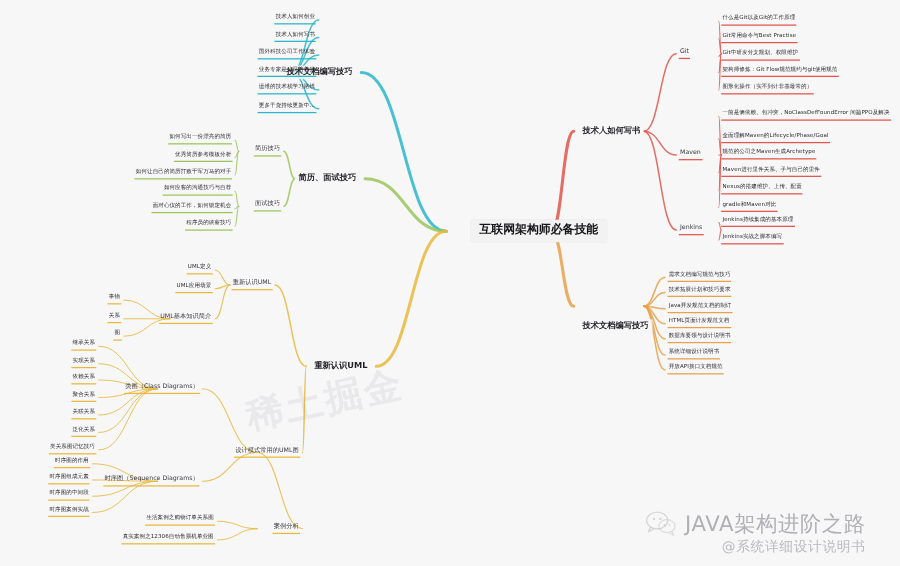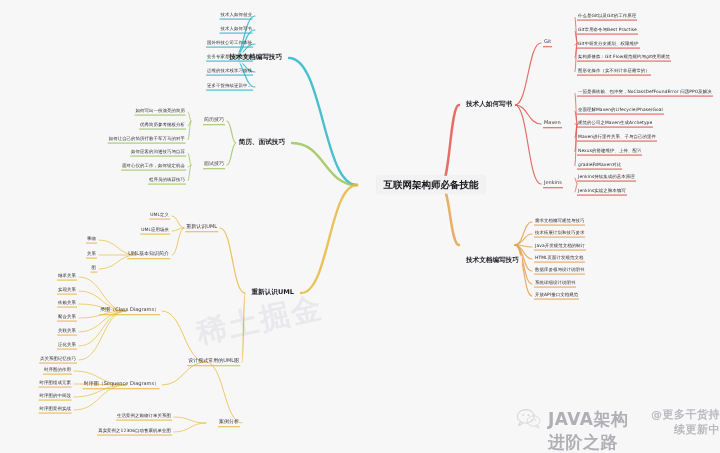--- a/index.html
+++ b/index.html
@@ -54,21 +54,21 @@
     pointer-events:none;
   }
   #wm-brand{
     position:absolute;left:516px;top:408px;
     display:flex;align-items:flex-start;gap:6px;
     pointer-events:none;
   }
   #wm-brand .wx{
     width:26px;height:22px;flex:0 0 auto;opacity:.5;
   }
-  #wm-brand .txt{display:flex;flex-direction:row;font-weight:bold;}
+  #wm-brand .txt{display:flex;flex-direction:column;}
   #wm-brand .t1{
     font-size:17px;color:rgba(130,130,138,.62);letter-spacing:.5px;
   }
   #wm-brand .t2{
     font-size:11px;color:rgba(130,130,138,.52);
     text-align:right;margin-top:-1px;letter-spacing:.5px;
   }
 </style>
 </head>
 <body>
@@ -222,17 +222,17 @@
       <path d="M7 21 L4 27 L10.5 23.5" fill="none" stroke="rgba(130,130,138,.55)" stroke-width="1.6" stroke-linejoin="round"></path>
       <circle cx="11" cy="11" r="1.5" fill="rgba(130,130,138,.6)"></circle>
       <circle cx="19" cy="11" r="1.5" fill="rgba(130,130,138,.6)"></circle>
       <ellipse cx="27" cy="20" rx="10" ry="8" fill="none" stroke="rgba(130,130,138,.45)" stroke-width="1.5"></ellipse>
       <path d="M33 26 L35.5 31 L30 28.5" fill="none" stroke="rgba(130,130,138,.45)" stroke-width="1.5" stroke-linejoin="round"></path>
       <circle cx="24" cy="18.5" r="1.2" fill="rgba(130,130,138,.5)"></circle>
       <circle cx="30" cy="18.5" r="1.2" fill="rgba(130,130,138,.5)"></circle>
     </svg>
     <span class="txt">
       <span class="t1">JAVA架构进阶之路</span>
-      <span class="t2">@更多干货持续更新中</span>
+      <span class="t2">@系统详细设计说明书</span>
     </span>
   </div>
 
 </div>
 
 </body></html>

